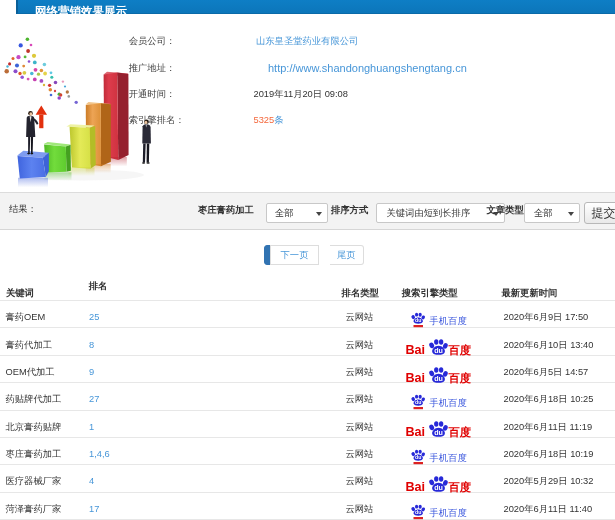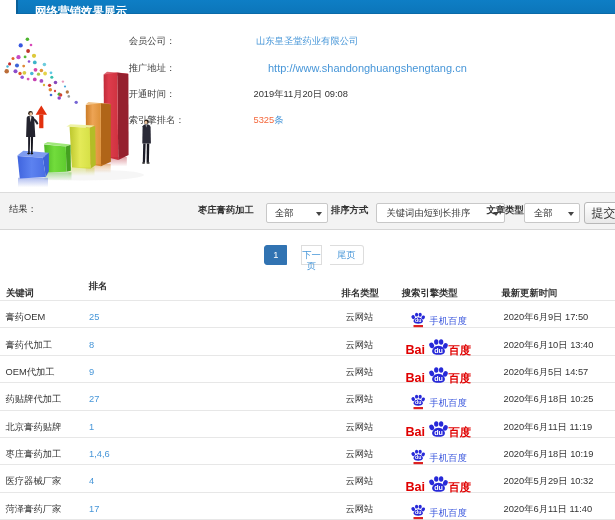--- a/index.html
+++ b/index.html
@@ -216,21 +216,21 @@
     <span class="tx" style="left:9px">全部</span>
     <span class="ar"></span>
   </div>
 <div id="btn">
     <span>提交</span>
   </div>
 
 <div class="pg" style="left:264.4px;width:22.7px;background:#3173b2;border-color:#3173b2;border-radius:3px 0 0 3px">
     <span style="color:#fff">1</span>
   </div>
-<div class="pg" style="left:301px;width:21px">
+<div class="pg" style="left:270px;width:49px">
     <span class="blue">下一页</span>
   </div>
 <div class="pg" style="left:329.9px;width:33.7px;border-left:none;border-radius:0 3px 3px 0">
     <span class="blue">尾页</span>
   </div>
 
 <div class="t bold" style="left:6px;top:287.8px">关键词</div>
 <div class="t bold" style="left:88.8px;top:281px">排名</div>
 <div class="t bold" style="left:341.6px;top:287.8px">排名类型</div>
 <div class="t bold" style="left:401.8px;top:287.8px">搜索引擎类型</div>

